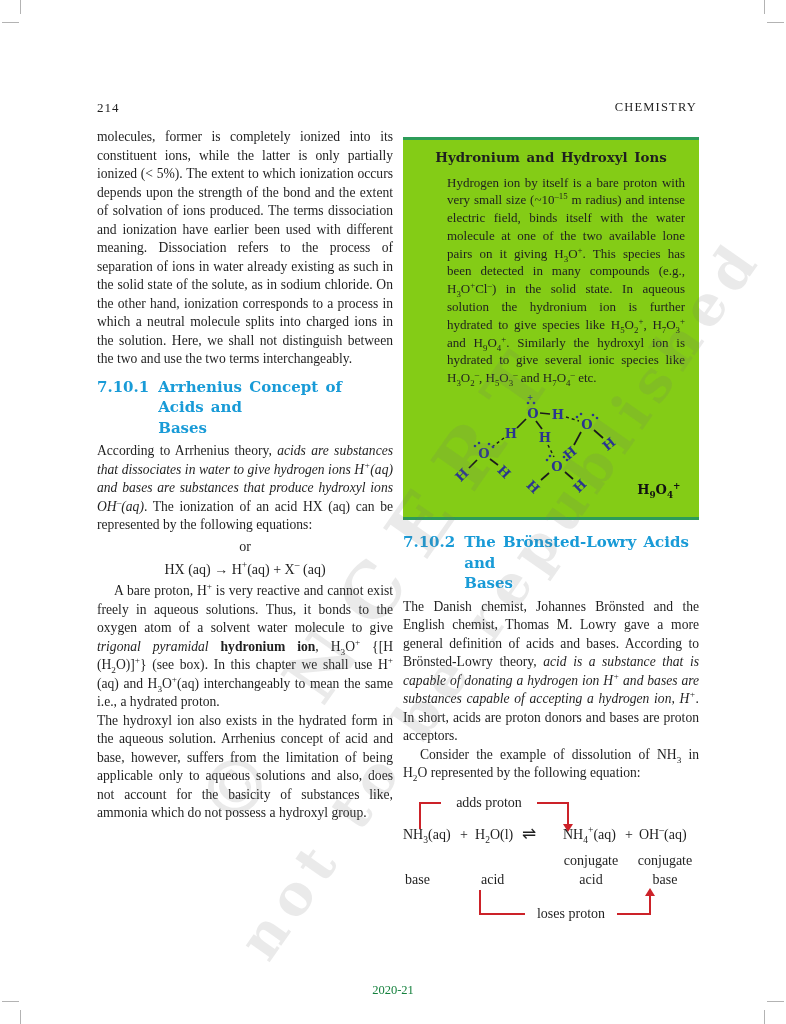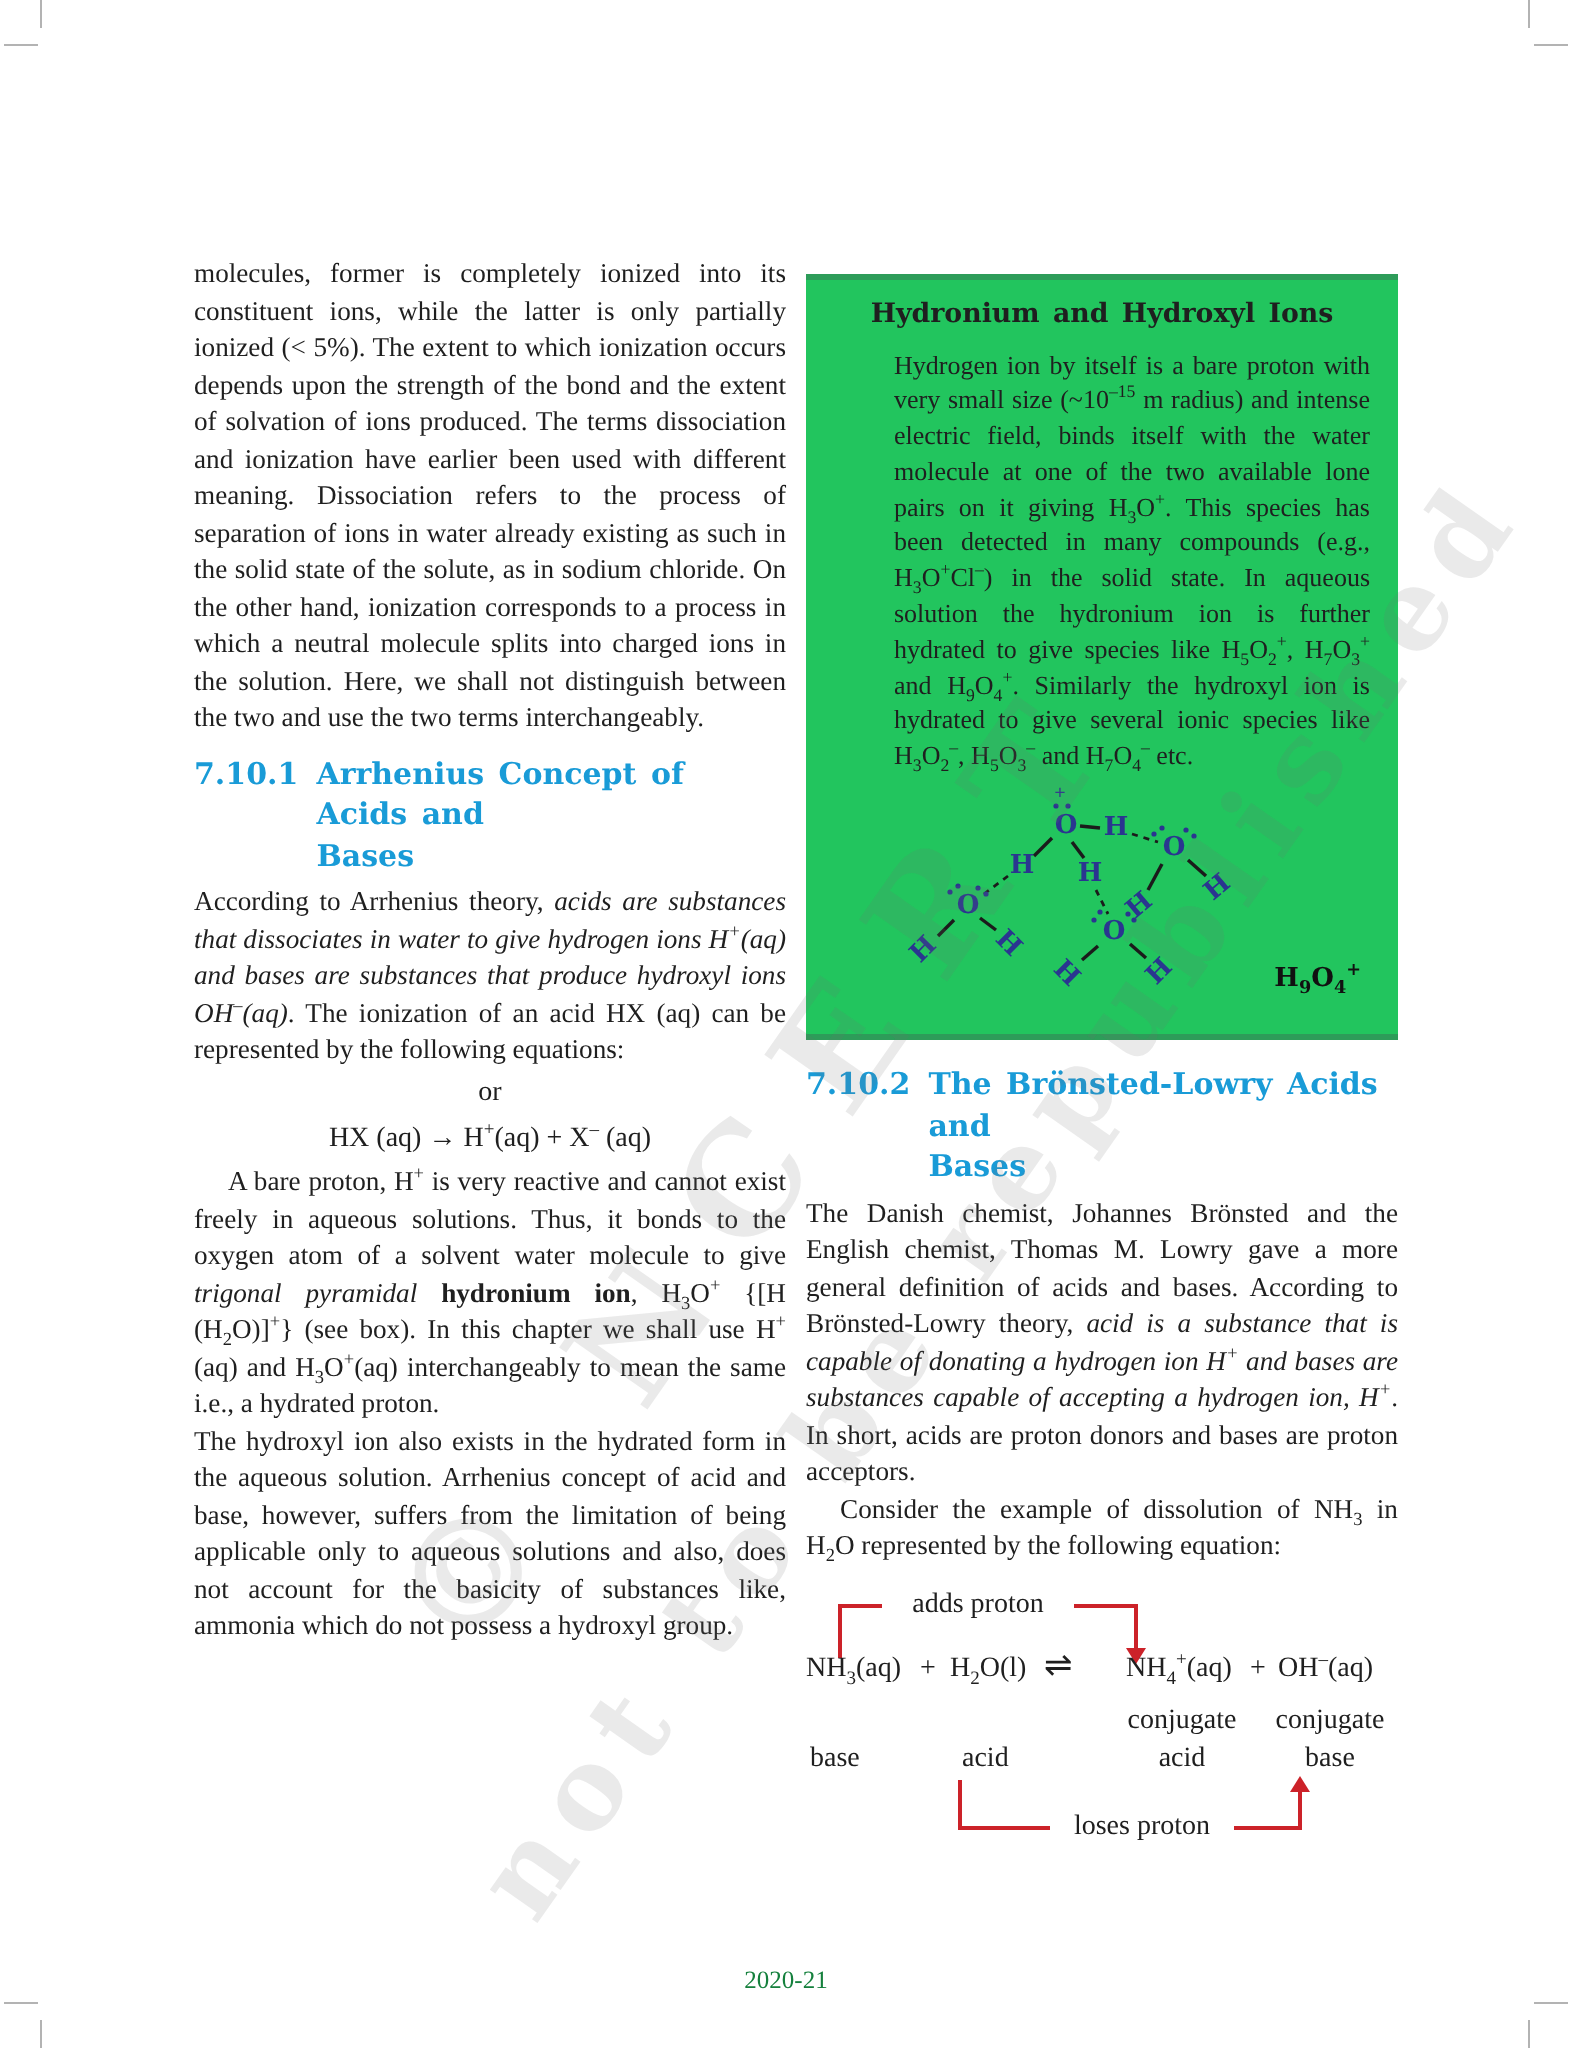--- a/index.html
+++ b/index.html
@@ -24,21 +24,21 @@
   p{margin:0;text-align:justify;}
   .indent{text-indent:17px;}
   sup{font-size:68%;vertical-align:super;line-height:0;}
   sub{font-size:68%;vertical-align:sub;line-height:0;}
   .eq{text-align:center;margin:2.5px 0;font-size:14px;line-height:20px;}
   .eq-left{text-align:left;margin-left:16px;}
   .heading{display:flex;gap:9px;color:#199bd7;font-family:"DejaVu Serif",serif;
            font-weight:bold;font-size:15px;line-height:20.5px;margin:8px 0 4px;}
   .htitle{word-spacing:2px;}
   
-  .info-box{border-top:3px solid #2d9c59;border-bottom:3px solid #2d9c59;background:#22c55e;
+  .info-box{border-top:3px solid #2d9c59;border-bottom:3px solid #2d9c59;background:#84cc16;
             padding:8px 14px 6px 14px;margin-bottom:12px;}
   .box-title{font-family:"DejaVu Serif",serif;font-weight:bold;font-size:13.4px;
              text-align:center;margin-bottom:7px;word-spacing:2px;}
   .box-body{font-size:13px;line-height:17.8px;margin-left:30px;}
   .fig-wrap{position:relative;width:259px;height:118px;margin:4px auto 2px;}
   .fig-label{position:absolute;right:0;bottom:10px;font-family:"DejaVu Serif",serif;
              font-weight:bold;font-size:13px;color:#111;}
   
   .rx{position:relative;height:140px;margin:10px 0 4px;font-size:14px;line-height:18px;}
   .rx svg{position:absolute;left:0;top:0;}
@@ -61,20 +61,24 @@
 
   <div class="crop" style="left:20px;top:0;width:1px;height:14px;"></div>
   <div class="crop" style="left:2px;top:22px;width:17px;height:1px;"></div>
   <div class="crop" style="left:764px;top:0;width:1px;height:14px;"></div>
   <div class="crop" style="left:767px;top:22px;width:17px;height:1px;"></div>
   <div class="crop" style="left:764px;top:1010px;width:1px;height:14px;"></div>
   <div class="crop" style="left:767px;top:1001px;width:17px;height:1px;"></div>
   <div class="crop" style="left:20px;top:1010px;width:1px;height:14px;"></div>
   <div class="crop" style="left:2px;top:1001px;width:17px;height:1px;"></div>
 
+  <div class="header">
+    <span class="pg-num">214</span>
+    <span class="hdr-title">CHEMISTRY</span>
+  </div>
 
   <div class="wm" id="wm1">© NCERT</div>
   <div class="wm" id="wm2">not to be republished</div>
 
   <div class="col" id="col-left">
     <p>molecules, former is completely ionized into its constituent ions, while the latter is only partially ionized (&lt; 5%). The extent to which ionization occurs depends upon the strength of the bond and the extent of solvation of ions produced. The terms dissociation and ionization have earlier been used with different meaning. Dissociation refers to the process of separation of ions in water already existing as such in the solid state of the solute, as in sodium chloride. On the other hand, ionization corresponds to a process in which a neutral molecule splits into charged ions in the solution. Here, we shall not distinguish between the two and use the two terms interchangeably.</p>
     <div class="heading">
       <span>7.10.1</span>
       <span class="htitle">Arrhenius Concept of Acids and<br>Bases</span>
     </div>

